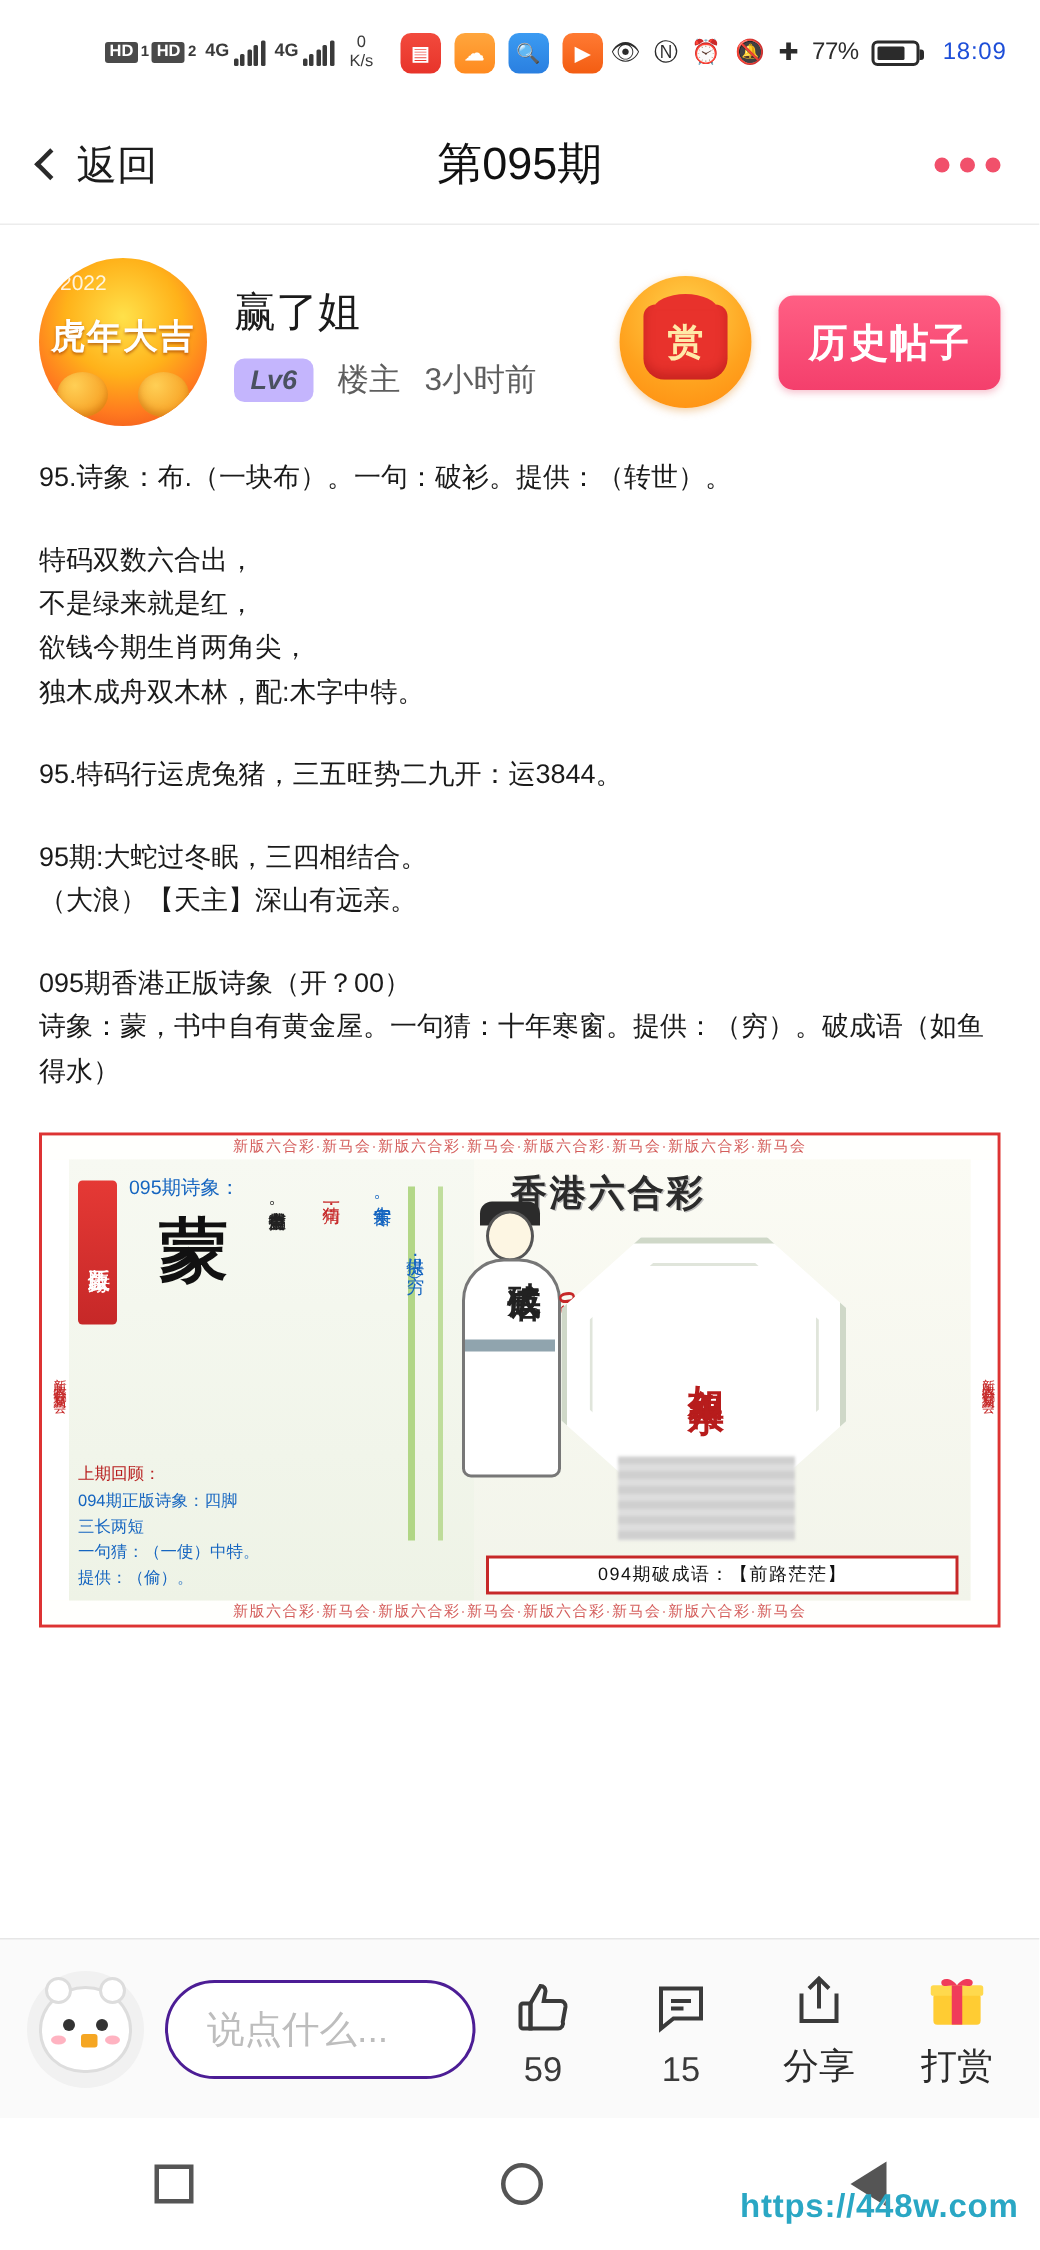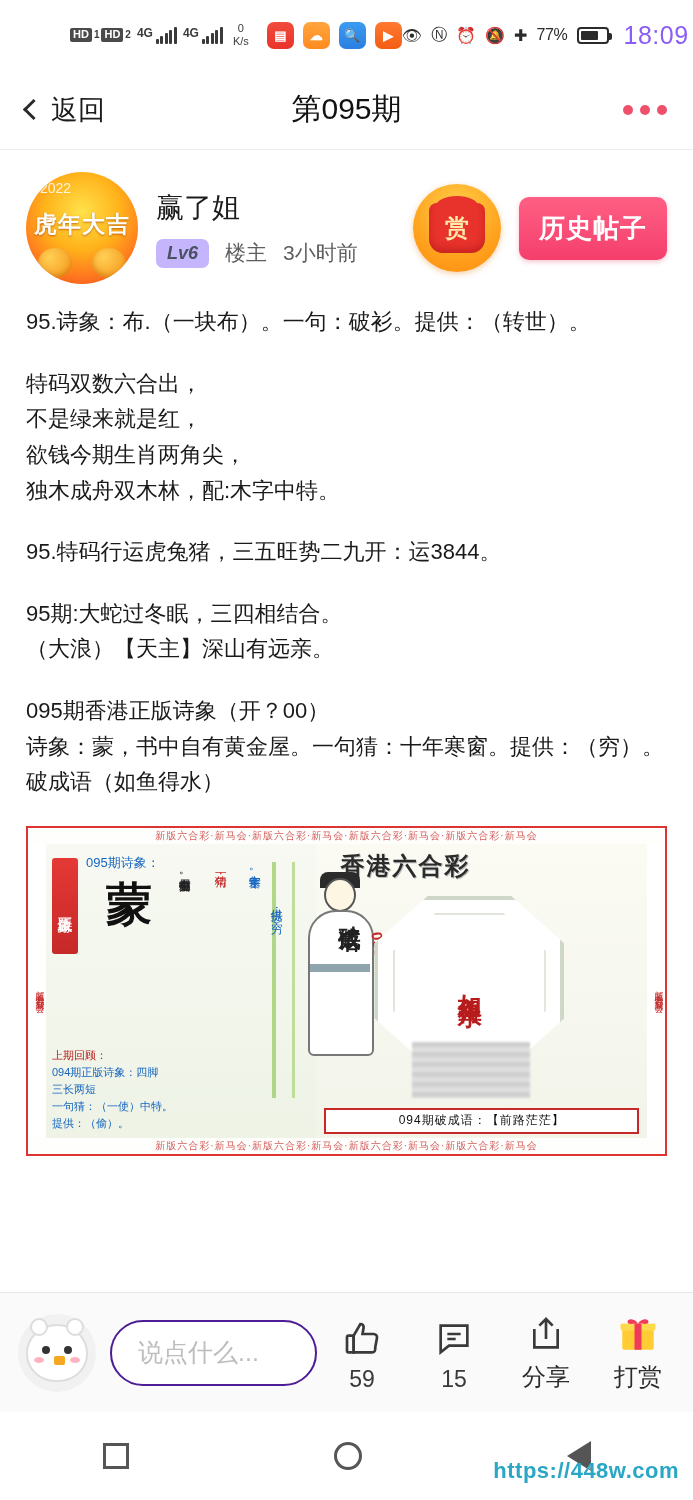--- a/index.html
+++ b/index.html
@@ -53,21 +53,21 @@
   .pct { font-size: 16px; color: #2b2b2b; font-weight: 500; letter-spacing: -0.3px;}
   .batt {
     width: 32px; height: 17px; border: 2px solid #2b2b2b; border-radius: 4px;
     position: relative; display:flex; align-items:center; padding:2px;
   }
   .batt:after {
     content:""; position:absolute; right:-5px; top:4px; width:3px; height:7px;
     background:#2b2b2b; border-radius:0 2px 2px 0;
   }
   .batt i { display:block; height:100%; width:74%; background:#2b2b2b; border-radius:1px; }
-  .clock { font-size: 25px; color: #8b5cf6; margin-left: 6px; letter-spacing: 0.5px; }
+  .clock { font-size: 16px; color: #1d4ed8; margin-left: 6px; letter-spacing: 0.5px; }
 
   
   .nav {
     height: 80px;
     display: flex;
     align-items: center;
     padding: 0 26px;
     border-bottom: 1px solid #ececec;
     position: relative;
   }
@@ -137,21 +137,21 @@
   .history-btn {
     background: linear-gradient(#ff5f84,#f43f6c);
     color:#fff; font-size: 26px; font-weight: bold;
     padding: 14px 20px; border-radius: 10px; letter-spacing: 1px;
     box-shadow: 0 2px 5px rgba(230,60,100,.3);
   }
 
   
   .post-body {
     padding: 10px 26px 0 26px;
-    font-size: 22px;
+    font-size: 18px;
     line-height: 1.62;
     color: #1a1a1a;
   }
   .para { margin-bottom: 26px; }
   .para:last-child { margin-bottom: 0; margin-top: 12px; }
 
   
   .post-image {
     margin: 26px 26px 0 26px;
     height: 330px;

